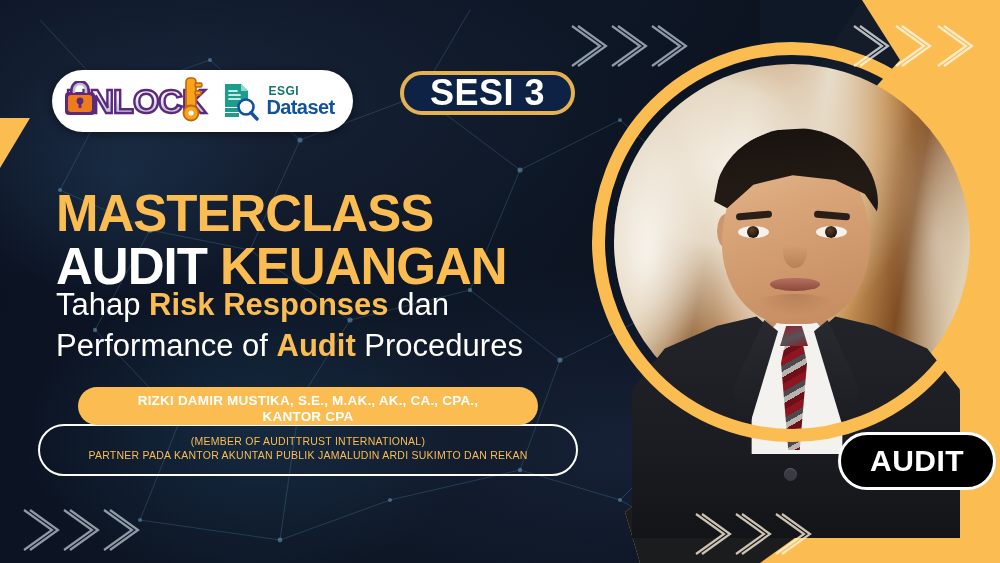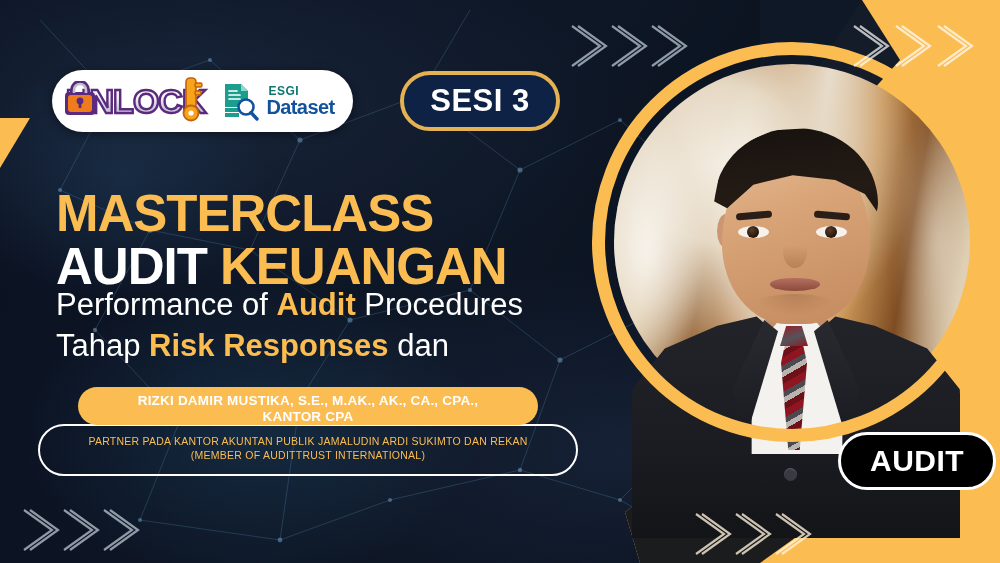--- a/index.html
+++ b/index.html
@@ -201,26 +201,26 @@
   }
   .keyglyph { position:absolute; left:112px; top:-3px; z-index:3; }
 
   .esgi-logo { display:flex; align-items:center; gap:7px; }
   .esgi-text { display:flex; flex-direction:column; line-height:1; }
   .esgi-small { font-size:12px; font-weight:700; color:#0f766e; letter-spacing:.5px; margin-left:2px;}
   .esgi-main { font-size:20px; font-weight:700; color:#12529c; letter-spacing:-.6px; }
 
   .sesi-pill {
     position:absolute; left:400px; top:71px;
-    height:60px; min-width:160px;
+    height:44px; min-width:160px;
     background:#0d2244;
     border:4px solid #e4b253;
     border-radius:32px;
     display:flex; align-items:center; justify-content:center;
-    color:#fff; font-size:31px; font-weight:700; letter-spacing:.5px;
+    color:#fff; font-size:36px; font-weight:700; letter-spacing:.5px;
     padding:0 26px;
   }
 
   
   .headline { position:absolute; left:56px; top:187px; }
   .hl-line {
     font-size:51px; font-weight:700; letter-spacing:-1px; line-height:1.04;
     white-space:nowrap;
   }
   .hl-orange { color:#FBBD52; }
@@ -453,32 +453,32 @@
       <span class="hl-orange">MASTERCLASS</span>
     </div>
     <div class="hl-line">
       <span class="hl-white">AUDIT</span>
       <span class="hl-orange">KEUANGAN</span>
     </div>
   </div>
 
   <div class="subhead">
     <div class="sub-line">
+      <span>Tahap </span><span class="sub-strong">Risk Responses</span><span> dan</span>
+    </div>
+    <div class="sub-line">
       <span>Performance of </span><span class="sub-strong">Audit</span><span> Procedures</span>
-    </div>
-    <div class="sub-line">
-      <span>Tahap </span><span class="sub-strong">Risk Responses</span><span> dan</span>
     </div>
   </div>
 
   <div class="speaker-outline"></div>
   <div class="speaker-name">
     <div>RIZKI DAMIR MUSTIKA, S.E., M.AK., AK., CA., CPA.,</div>
     <div>KANTOR CPA</div>
   </div>
   <div class="speaker-role">
+    <div>(MEMBER OF AUDITTRUST INTERNATIONAL)</div>
     <div>PARTNER PADA KANTOR AKUNTAN PUBLIK JAMALUDIN ARDI SUKIMTO DAN REKAN</div>
-    <div>(MEMBER OF AUDITTRUST INTERNATIONAL)</div>
   </div>
 
   <div class="audit-pill">AUDIT</div>
 
 </div>
 
 </body></html>

